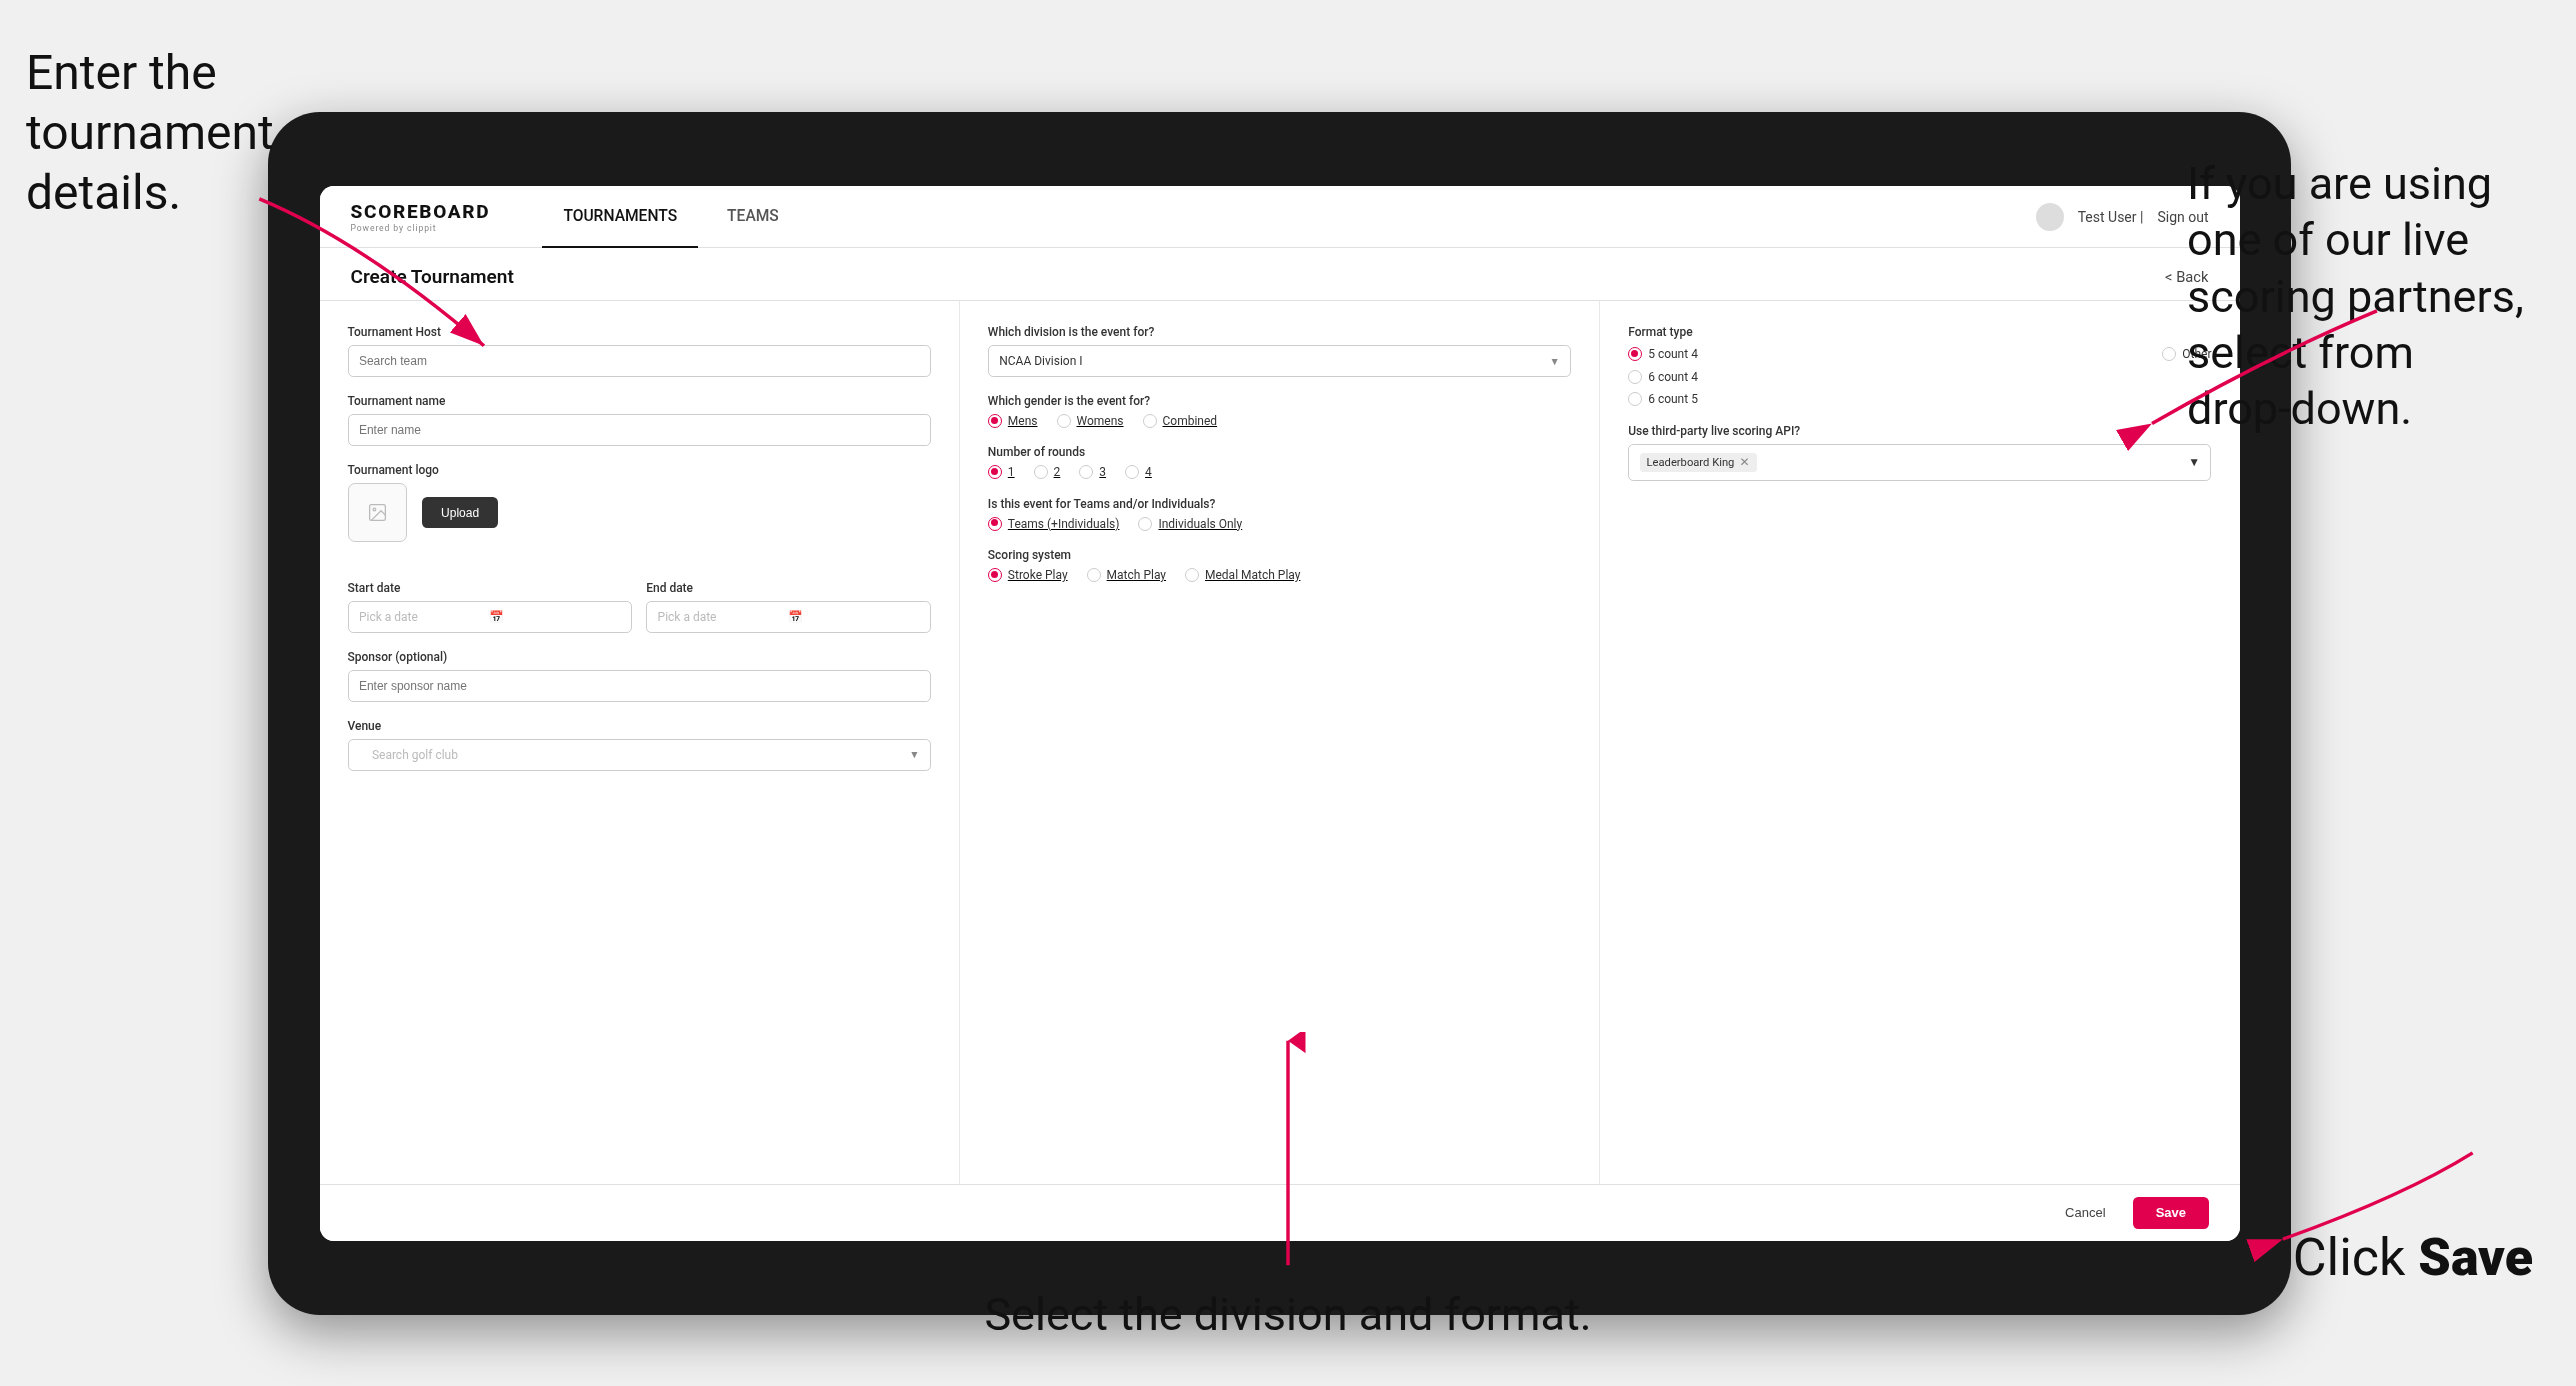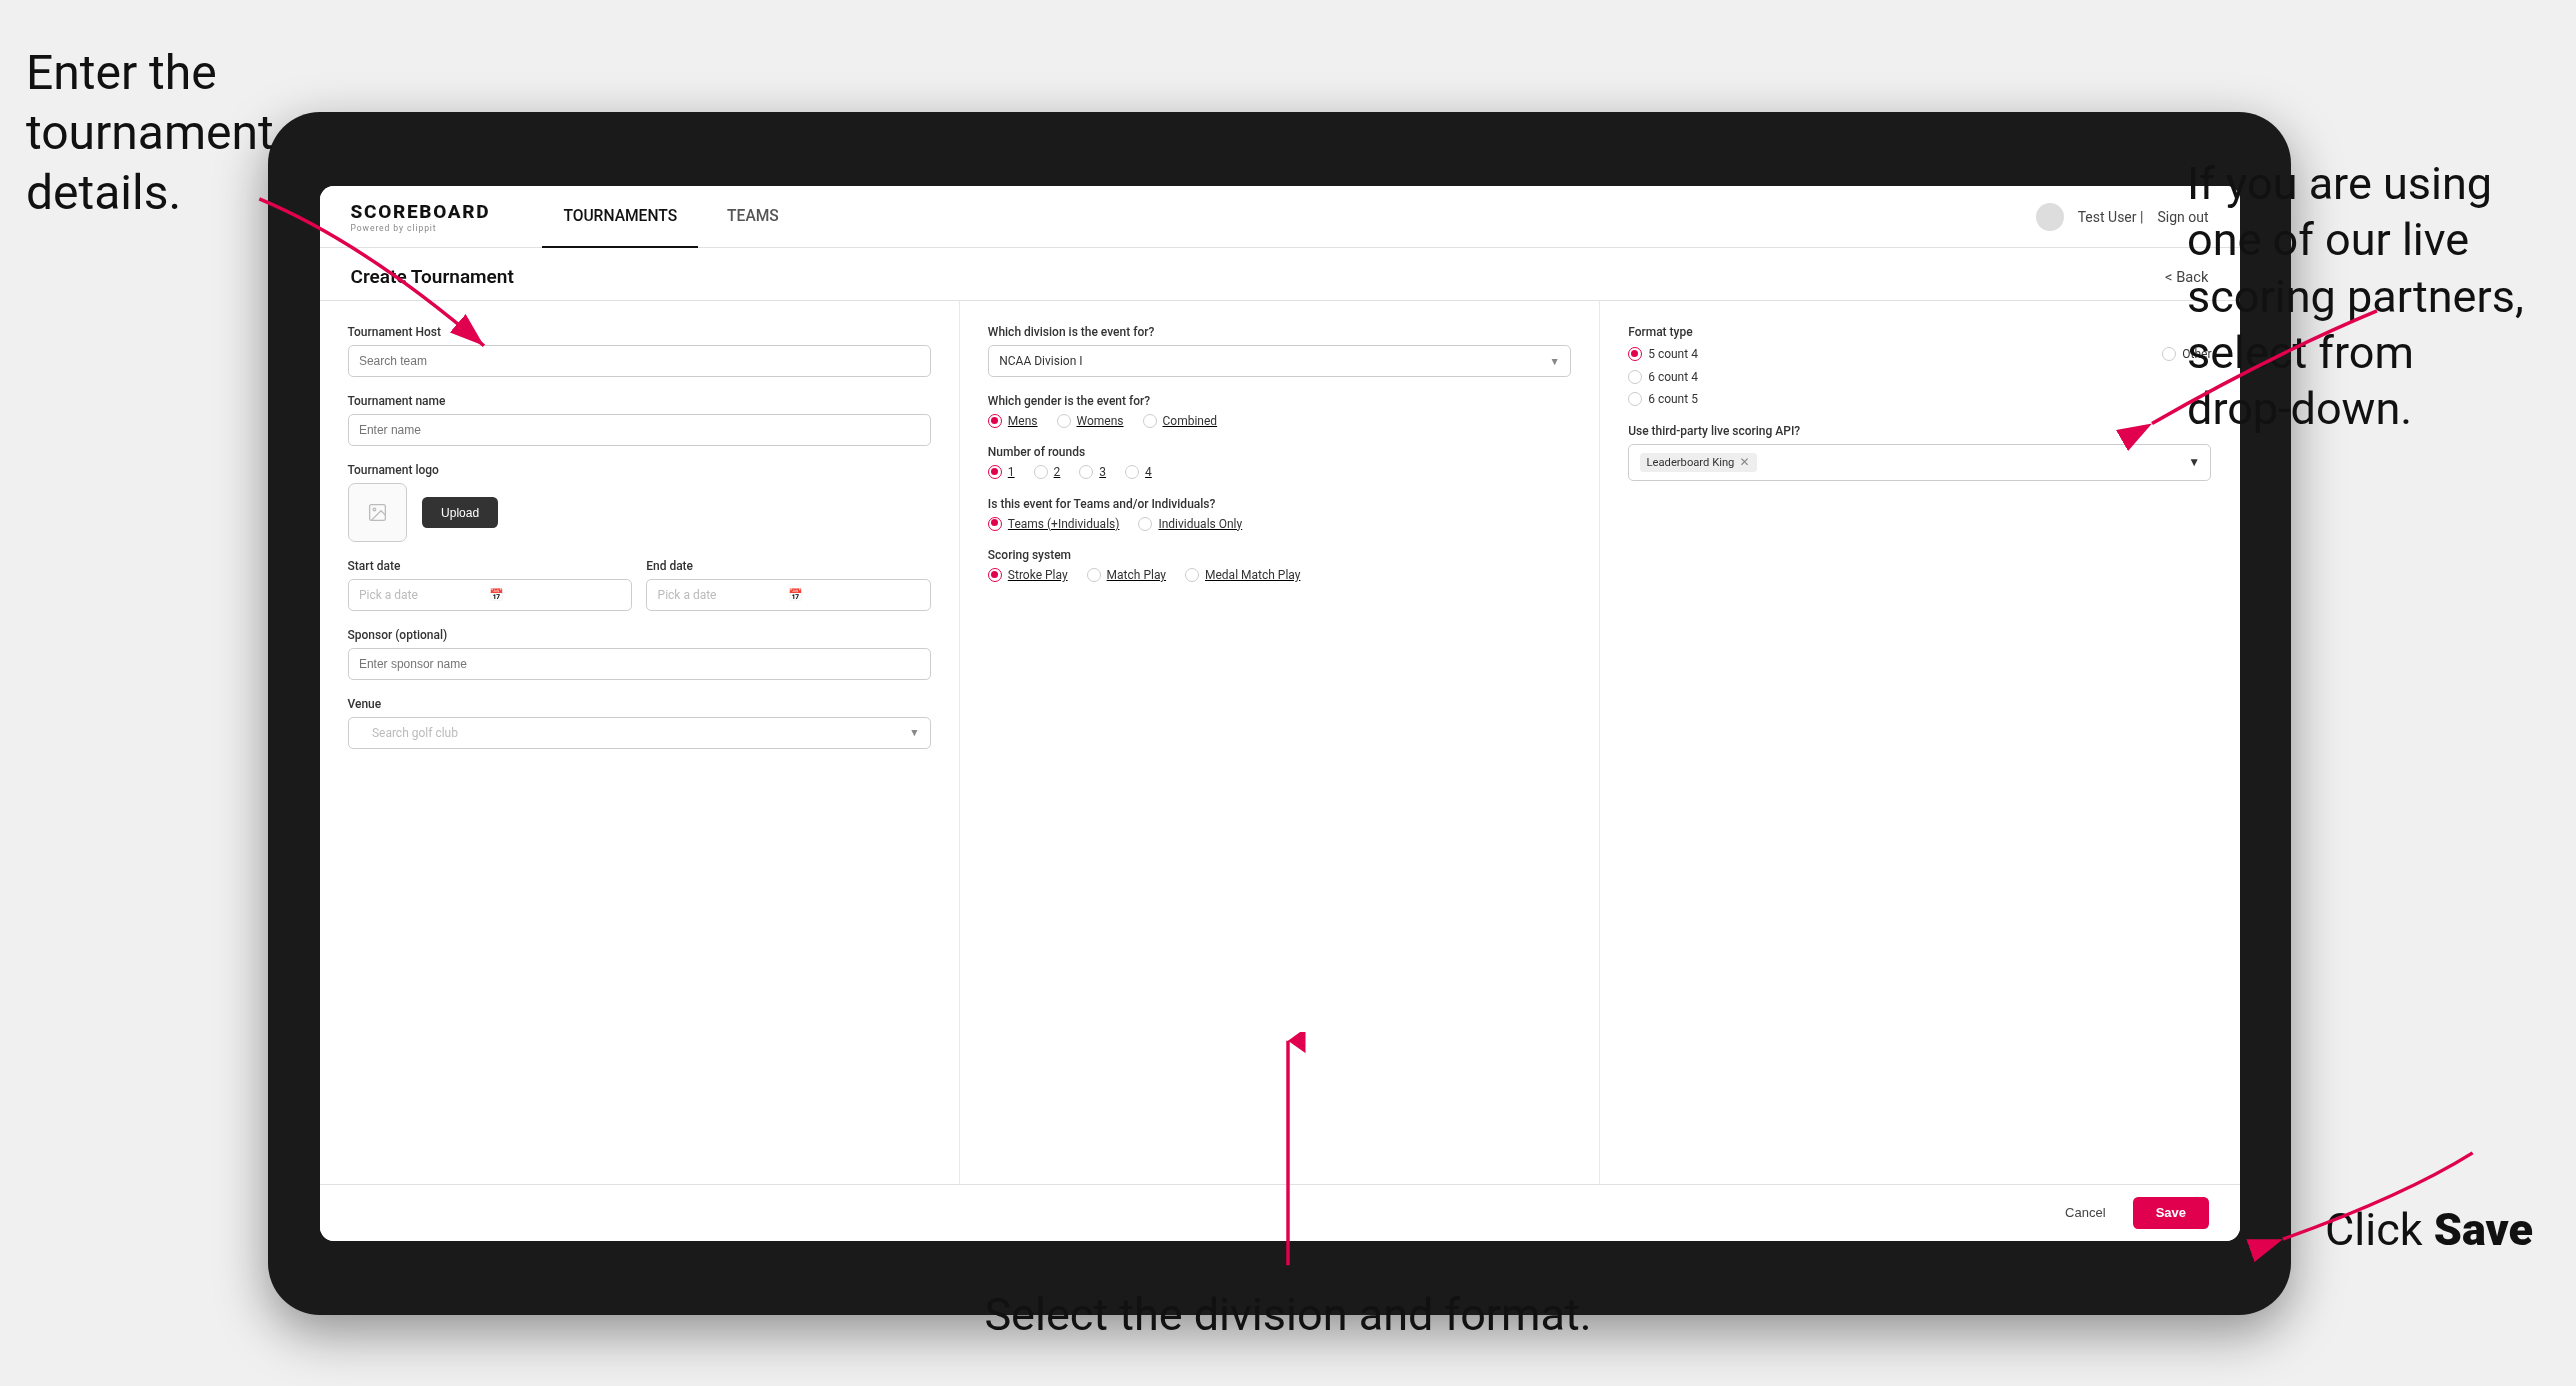--- a/index.html
+++ b/index.html
@@ -26,23 +26,23 @@
       font-size: 48px;
     }
     .annotation-topright {
       top: 156px;
       right: 26px;
       font-size: 45px;
       text-align: left;
       width: 363px;
     }
     .annotation-bottomright {
-      bottom: 128px;
+      bottom: 96px;
       right: 43px;
-      font-size: 45px;
+      font-size: 52px;
     }
     .annotation-bottomcenter {
       bottom: 43px;
       left: 50%;
       transform: translateX(-50%);
       font-size: 45px;
       white-space: nowrap;
     }
 
     
@@ -240,20 +240,21 @@
       cursor: pointer;
       font-weight: 500;
     }
 
     .date-row {
       display: flex;
       gap: 14px;
     }
     .date-group {
       flex: 1;
+      margin-top: 22px;
     }
     .date-input-wrap {
       display: flex;
       align-items: center;
       border: 0.9px solid #ccc;
       border-radius: 5.2px;
       padding: 7.8px 10.4px;
       background: #fff;
     }
     .date-input-wrap span {

